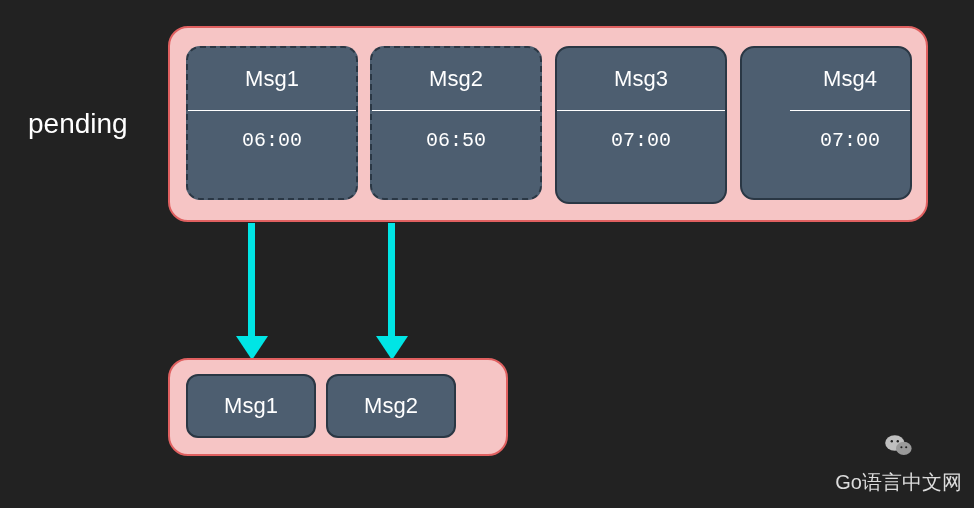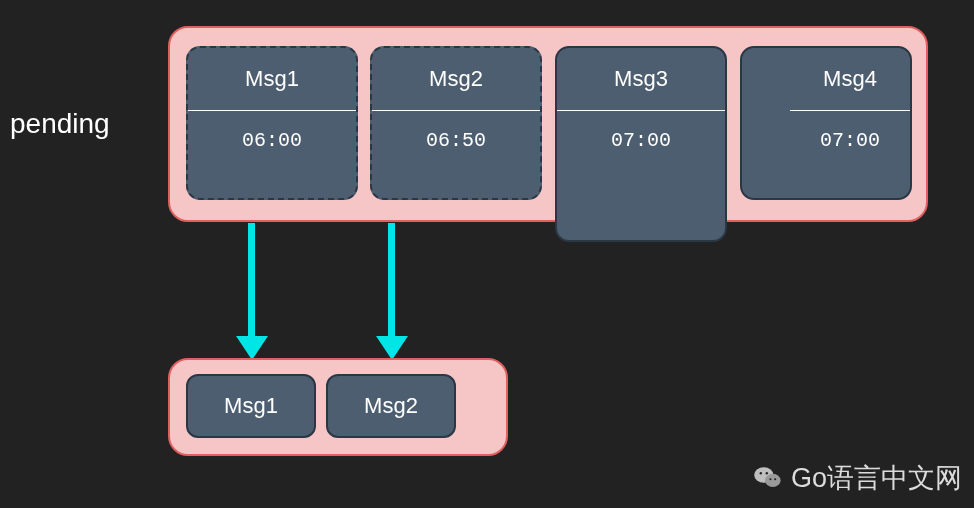--- a/index.html
+++ b/index.html
@@ -12,20 +12,21 @@
   }
   .canvas {
     position: relative;
     width: 974px; height: 508px;
   }
   .queue-label {
     position: absolute;
     color: #ffffff;
     font-size: 28px;
     font-weight: 400;
+    margin-left: 18px;
   }
   .container-box {
     position: absolute;
     background: #f6c5c5;
     border: 2px solid #e06060;
     border-radius: 20px;
   }
   .msg-box {
     position: absolute;
     background: #4d5e70;
@@ -77,22 +78,23 @@
     border-top: 24px solid #00e5e5;
   }
   .watermark {
     position: absolute;
     right: 12px;
     bottom: 12px;
     display: flex;
     align-items: center;
     gap: 8px;
     color: #dcdcdc;
-    font-size: 27px;
+    font-size: 20px;
     font-weight: 500;
+    flex-direction: column;
   }
   .wm-icon {
     width: 30px; height: 30px;
   }
 </style>
 </head>
 <body>
 
 <div class="canvas">
 
@@ -105,21 +107,21 @@
     <div class="msg-divider"></div>
     <div class="msg-time">06:00</div>
   </div>
 
   <div class="msg-box dashed" style="left:370px; top:46px; width:172px; height:154px;">
     <div class="msg-name">Msg2</div>
     <div class="msg-divider"></div>
     <div class="msg-time">06:50</div>
   </div>
 
-  <div class="msg-box solid" style="left:555px; top:46px; width:172px; height:196px;">
+  <div class="msg-box solid" style="left:555px; top:46px; width:172px; height:158px;">
     <div class="msg-name">Msg3</div>
     <div class="msg-divider"></div>
     <div class="msg-time">07:00</div>
   </div>
 
   <div class="msg-box solid" style="left:740px; top:46px; width:172px; height:154px;padding-left:48px;">
     <div class="msg-name">Msg4</div>
     <div class="msg-divider"></div>
     <div class="msg-time">07:00</div>
   </div>

